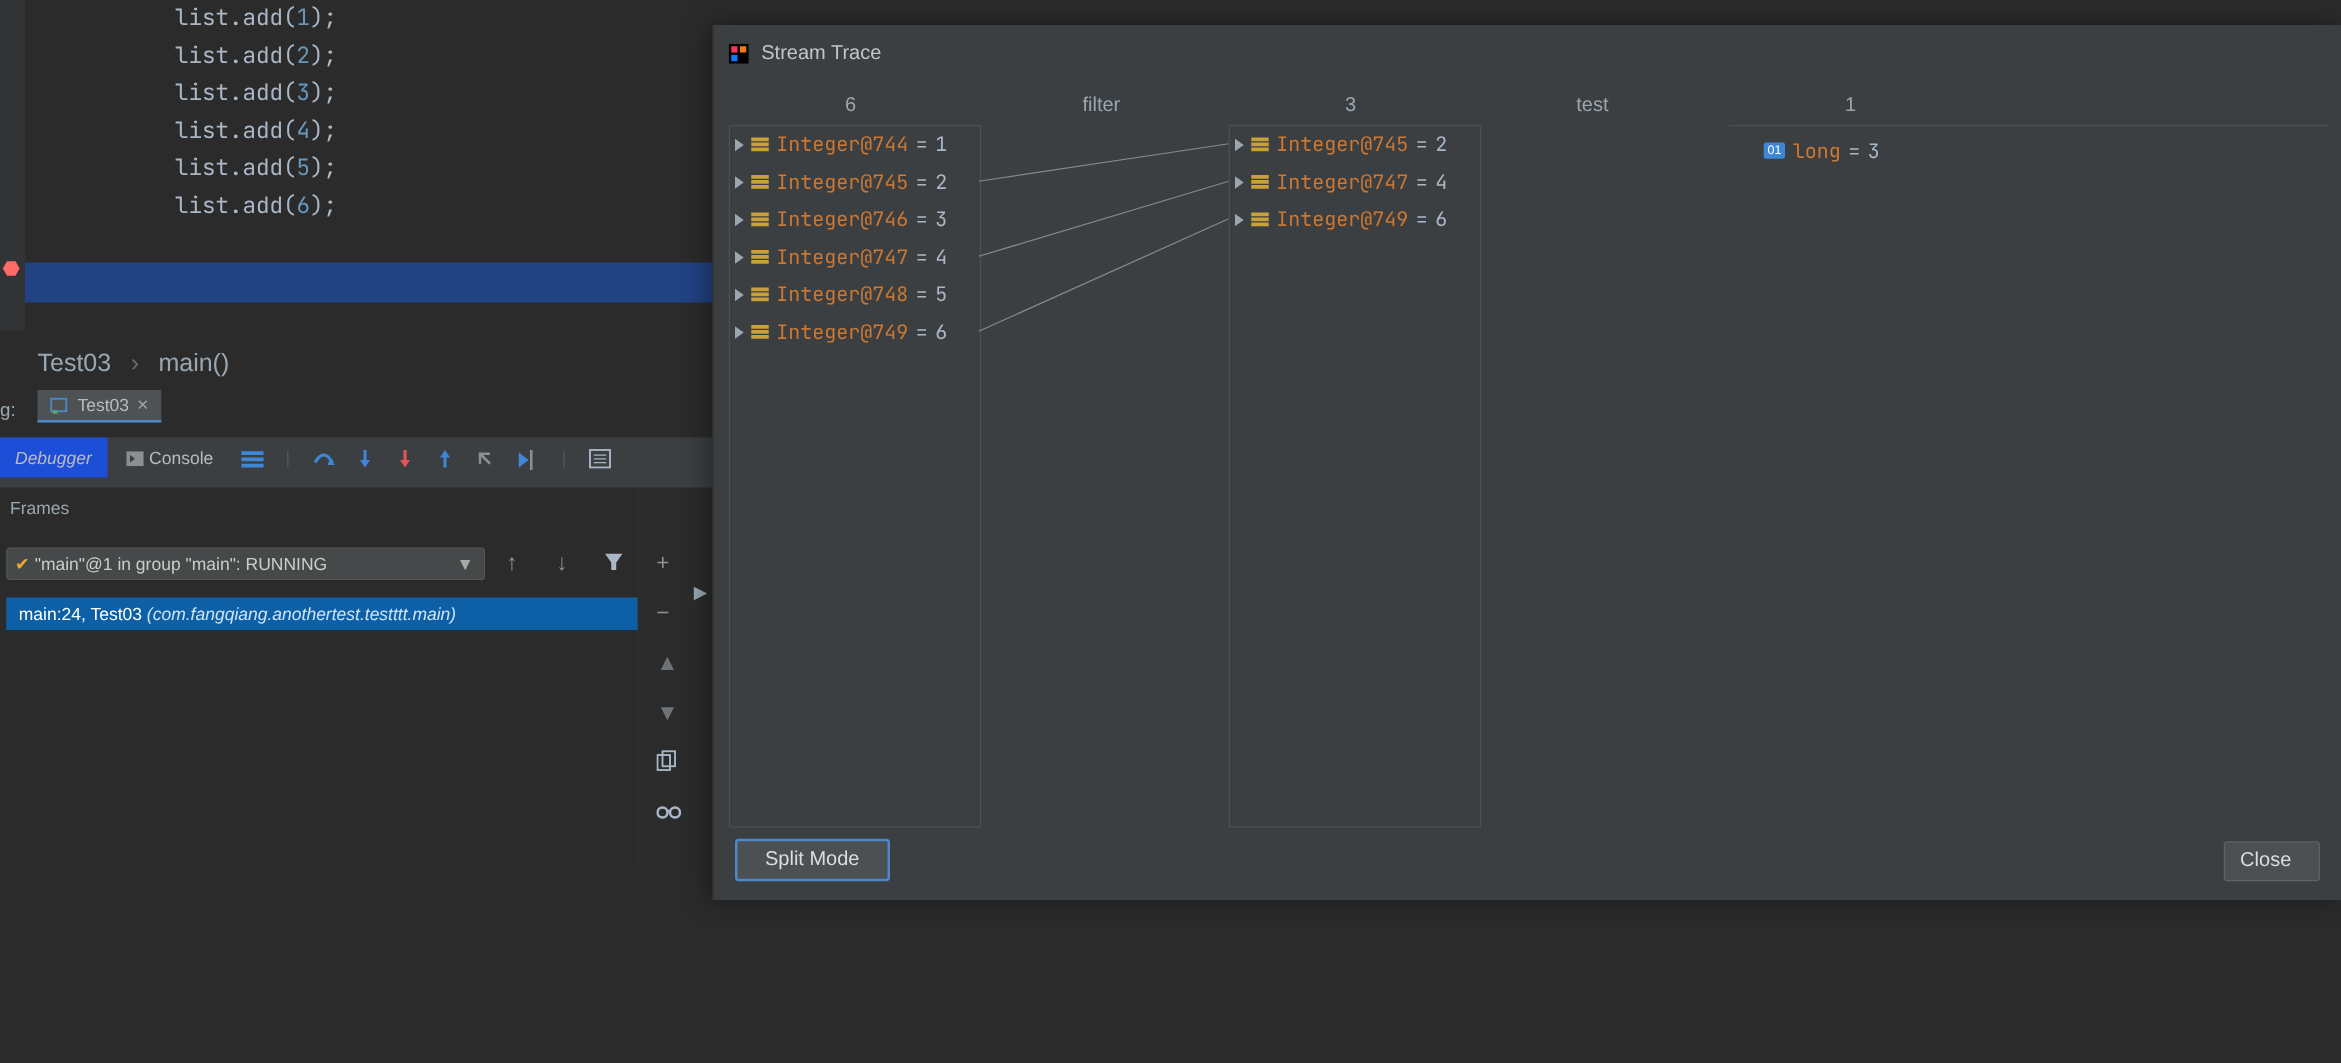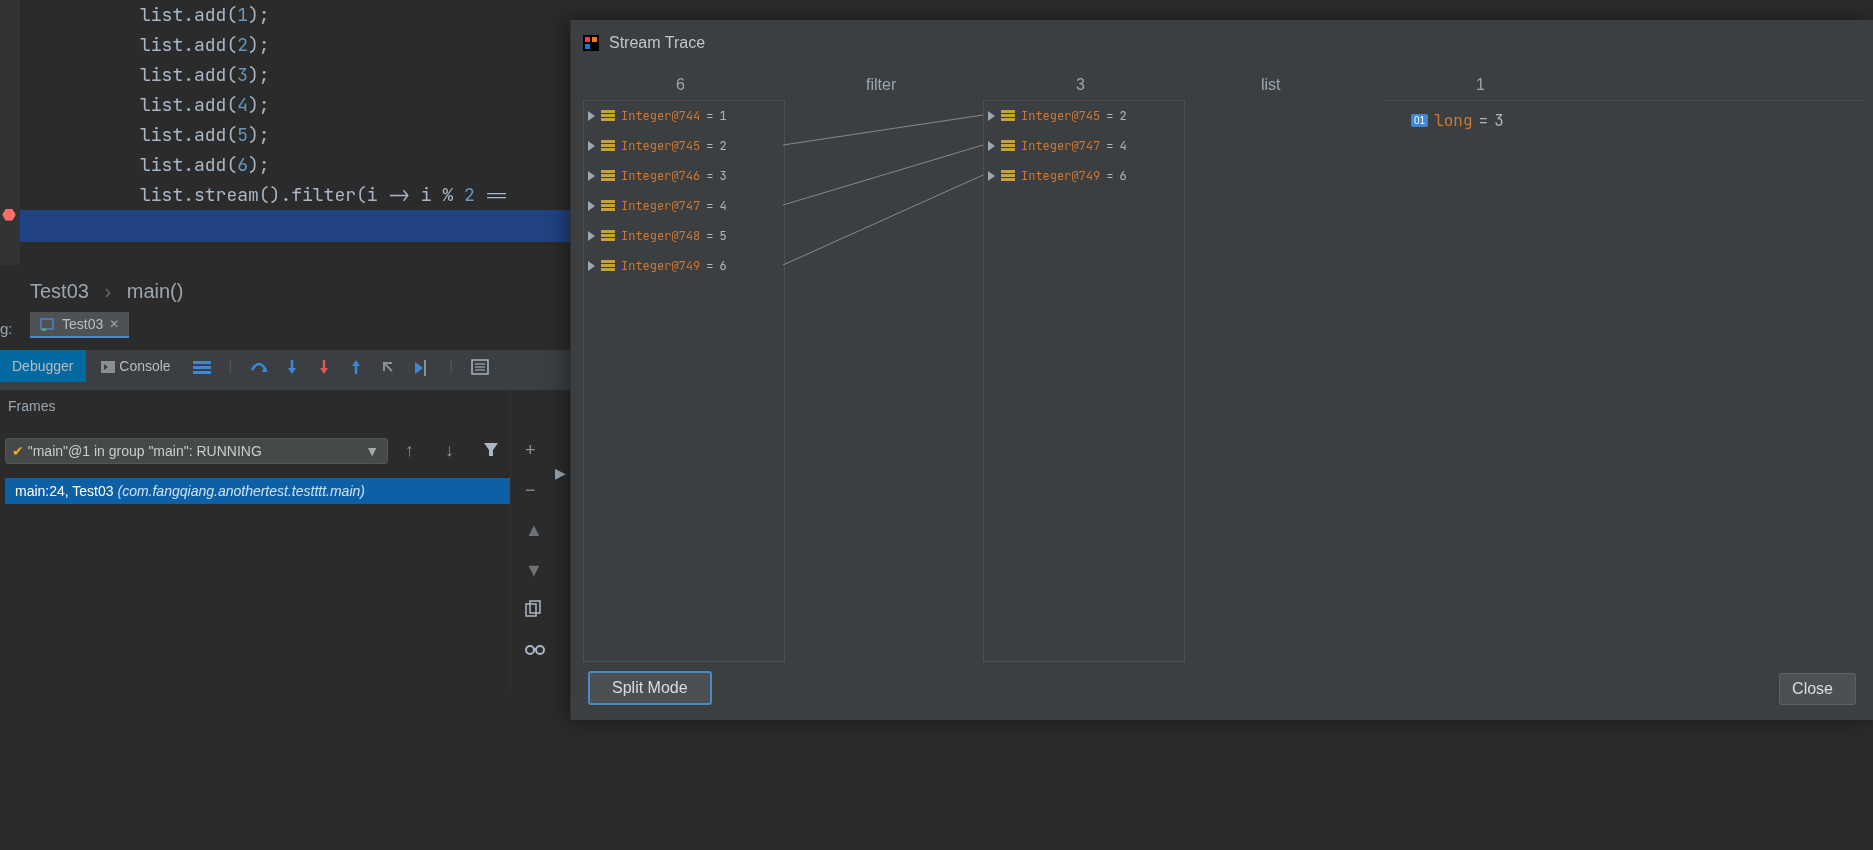--- a/index.html
+++ b/index.html
@@ -18,21 +18,21 @@
   .gutter-icon{position:absolute;left:2px;top:205px;color:#ff6b68;font-size:16px;}
   
   .crumbs{position:absolute;left:30px;top:280px;color:#9aa7b0;font-size:20px;}
   .crumbs .sep{color:#6b6b6b;margin:0 10px;}
   .tool-label{position:absolute;left:0;top:320px;font-size:15px;color:#9aa7b0;}
   .runtab{position:absolute;left:30px;top:312px;background:#4e5254;border-bottom:2px solid #4a88c7;padding:4px 10px;color:#bbb;display:flex;align-items:center;gap:6px;}
   .close-x{color:#9aa7b0;font-size:12px;}
   
   .dbgbar{position:absolute;left:0;top:350px;height:40px;right:0;background:#3c3f41;}
   .dbg-tab{display:inline-block;padding:8px 12px;color:#bbb;}
-  .dbg-tab.active{background:#0369a1;}
+  .dbg-tab.active{background:#1d4ed8;font-style:italic;}
   .dbg-ico{vertical-align:middle;margin:0 6px;}
   .lbl-frames{position:absolute;left:8px;top:398px;color:#9aa7b0;}
   .lbl-vars{position:absolute;left:530px;top:398px;color:#9aa7b0;margin-left:48px;}
   .sep-v{position:absolute;left:510px;top:390px;width:1px;height:300px;background:#323232;}
   
   .threadbox{position:absolute;left:5px;top:438px;width:375px;height:24px;border:1px solid #555;border-radius:3px;background:#45494a;color:#ccc;font-size:14px;line-height:24px;padding-left:6px;}
   .threadbox .chk{color:#f0a732;margin-right:4px;}
   .mini-ico{position:absolute;top:440px;color:#8a8f93;font-size:18px;}
   .mini-ico.arrow-up{left:405px;}
   .mini-ico.arrow-dn{left:445px;}
@@ -45,21 +45,21 @@
   .mini-ico.glasses{left:525px;top:640px;color:#8a8f93;}
   
   .frame-row{position:absolute;left:5px;top:478px;width:495px;height:26px;background:#0d5fa6;color:#fff;font-size:14px;line-height:26px;padding-left:10px;}
   .frame-row .pkg{font-style:italic;color:#cde3f6;}
   
   .panel{position:absolute;left:570px;top:20px;width:1303px;height:700px;background:#3c3f41;border-left:1px solid #323232;box-shadow:-4px 0 20px rgba(0,0,0,.4);}
   .panel-title{position:absolute;left:12px;top:14px;display:flex;align-items:center;gap:10px;color:#c5c5c5;font-size:16px;}
   .idea-ico{width:16px;height:16px;}
   .stage-head{position:absolute;top:56px;color:#9aa7b0;font-size:16px;}
   .col{position:absolute;top:80px;width:200px;height:560px;border:1px solid #4c4f51;background:#3c3f41;}
-  .node{height:30px;line-height:30px;display:flex;align-items:center;gap:6px;padding-left:4px;font-family:"JetBrains Mono","Consolas",monospace;font-size:12px;}
+  .node{height:30px;line-height:30px;display:flex;align-items:center;gap:6px;padding-left:4px;font-family:"JetBrains Mono","Consolas",monospace;font-size:16px;}
   .expander{width:0;height:0;border-top:5px solid transparent;border-bottom:5px solid transparent;border-left:7px solid #9aa7b0;}
   .obj-ico{width:14px;height:12px;display:inline-block;}
   .obj-ico span{display:block;height:3px;background:#c9a13b;margin-bottom:1px;}
   .obj{color:#cc7832;}
   .eq{color:#a9b7c6;}
   .long-ico{background:#3e86d6;color:#fff;font-size:10px;padding:1px 3px;border-radius:2px;font-family:Arial;}
   .svglines{position:absolute;top:80px;pointer-events:none;}
   .btn{position:absolute;bottom:15px;padding:6px 22px;background:#4c5052;color:#ddd;border:1px solid #5e6366;border-radius:3px;font-size:16px;}
   .btn.split{left:17px;border:2px solid #4a88c7;}
   .btn.close{right:18px;padding-left:12px;}
@@ -74,21 +74,20 @@
     <div class="gutter-strip"></div>
     <div class="gutter-icon">⬣</div>
     <div class="hlrow"></div>
     <div class="code mono">
       <div class="line">list.add(<span class="num">1</span>);</div>
       <div class="line">list.add(<span class="num">2</span>);</div>
       <div class="line">list.add(<span class="num">3</span>);</div>
       <div class="line">list.add(<span class="num">4</span>);</div>
       <div class="line">list.add(<span class="num">5</span>);</div>
       <div class="line">list.add(<span class="num">6</span>);</div>
-      <div class="line" style="color:#a9b7c6;">list.stream().filter(i -&gt; i % <span class="num">2</span> ==</div>
     </div>
   </div>
 
   <div class="crumbs">
     <span>Test03</span>
     <span class="sep">›</span>
     <span>main()</span>
   </div>
 
   <div class="tool-label">g:</div>
@@ -188,21 +187,21 @@
           <rect x="2" y="2" width="5" height="5" fill="#fe315d"></rect>
           <rect x="9" y="2" width="5" height="5" fill="#f97a12"></rect>
           <rect x="2" y="9" width="5" height="5" fill="#087cfa"></rect>
         </svg>
       <span>Stream Trace</span>
     </div>
 
     <div class="stage-head" style="left:105px;">6</div>
     <div class="stage-head" style="left:295px;">filter</div>
     <div class="stage-head" style="left:505px;">3</div>
-    <div class="stage-head" style="left:690px;">list</div>
+    <div class="stage-head" style="left:690px;">test</div>
     <div class="stage-head" style="left:905px;">1</div>
 
     <div class="col" style="left:12px;">
       <div class="node">
           <span class="expander"></span>
           <span class="obj-ico">
             <span></span>
             <span></span>
             <span></span>
           </span>

